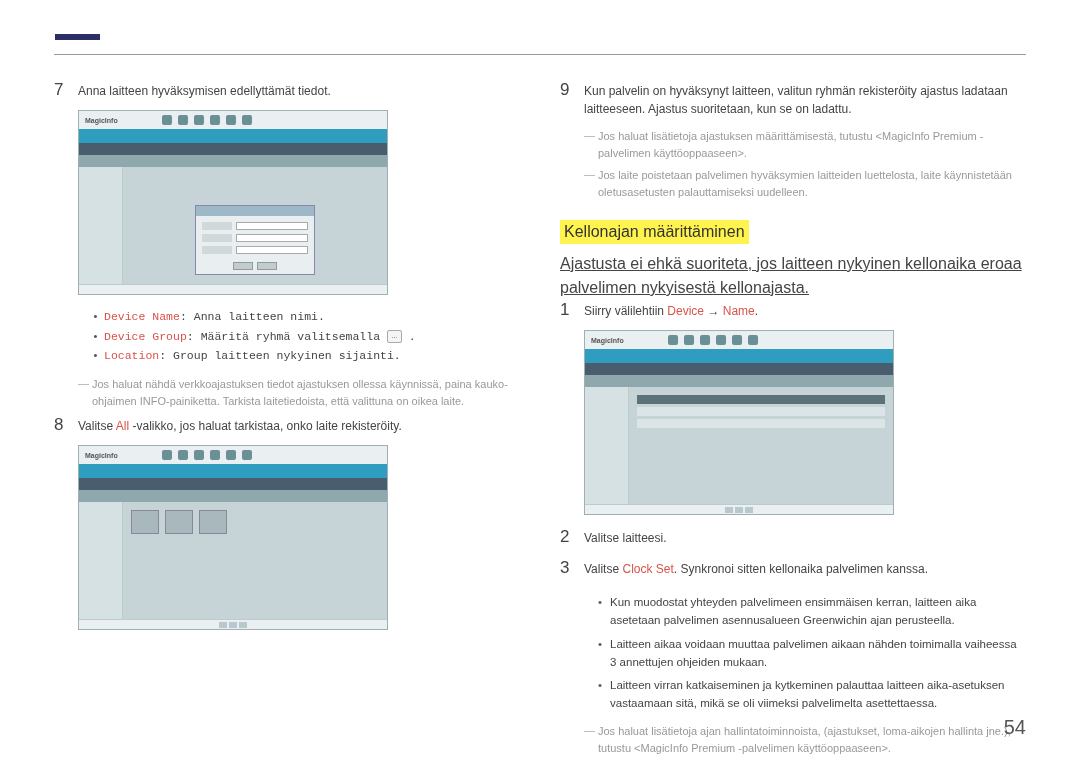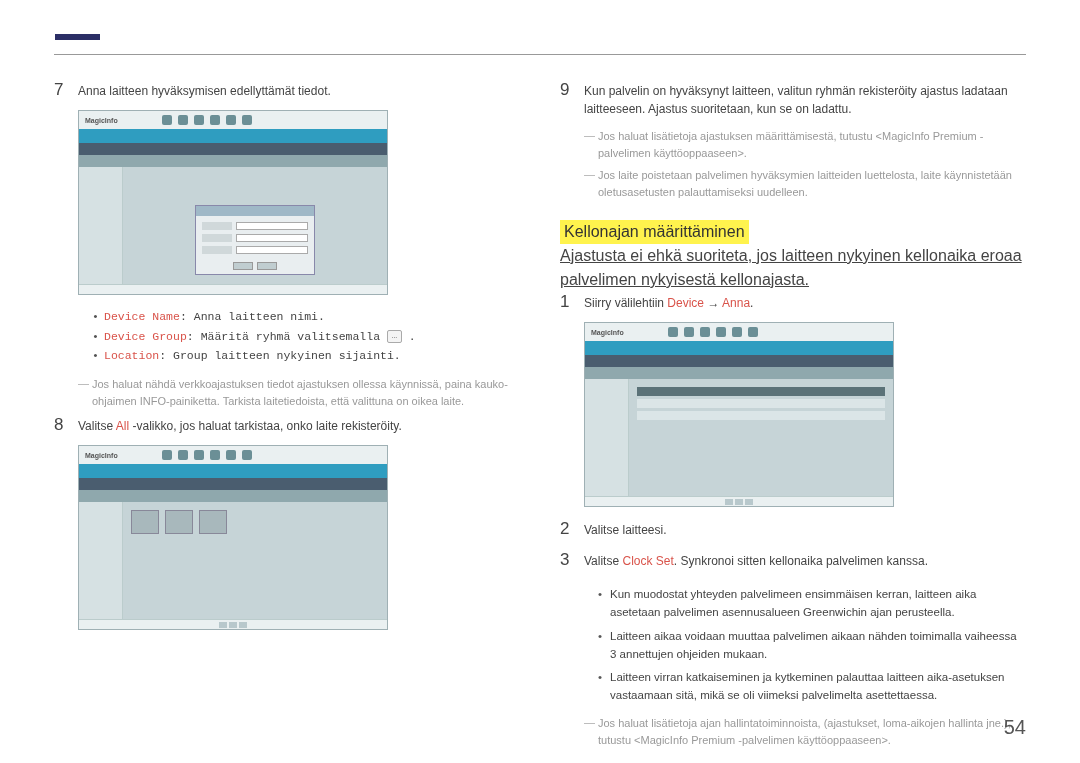--- a/index.html
+++ b/index.html
@@ -158,20 +158,21 @@
     text-align: center;
     color: #888;
   }
   .hl {
     background: #fff34d;
     display: inline-block;
     font-size: 16px;
     font-weight: 500;
     padding: 3px 4px;
     color: #333;
+    margin-bottom: 8px;
   }
   .para {
     font-size: 16px;
     line-height: 1.5;
     color: #444;
     text-decoration: underline;
   }
   .sub-bullets { margin: 16px 0 10px 38px; }
   .sub-bullets li {
     font-size: 11.5px;
@@ -320,21 +321,21 @@
     <div class="note">Jos haluat lisätietoja ajastuksen määrittämisestä, tutustu &lt;MagicInfo Premium -palvelimen käyttöoppaaseen&gt;.</div>
     <div class="note">Jos laite poistetaan palvelimen hyväksymien laitteiden luettelosta, laite käynnistetään oletusasetusten palauttamiseksi uudelleen.</div>
 
     <div style="height:14px"></div>
     <div class="hl">Kellonajan määrittäminen</div>
     <div class="para">Ajastusta ei ehkä suoriteta, jos laitteen nykyinen kellonaika eroaa palvelimen nykyisestä kellonajasta.</div>
 
     <div class="step">
       <div class="step-num">1</div>
       <div class="step-text">
-        <span>Siirry välilehtiin </span><span class="kw">Device</span><span> → </span><span class="kw">Anna</span><span>.</span>
+        <span>Siirry välilehtiin </span><span class="kw">Device</span><span> → </span><span class="kw">Name</span><span>.</span>
       </div>
     </div>
 
     
     <div class="shot shot-c">
       <div class="shot-top">
         <span class="logo">MagicInfo</span>
         <span class="iconrow">
           <span class="ico"></span>
           <span class="ico"></span>

